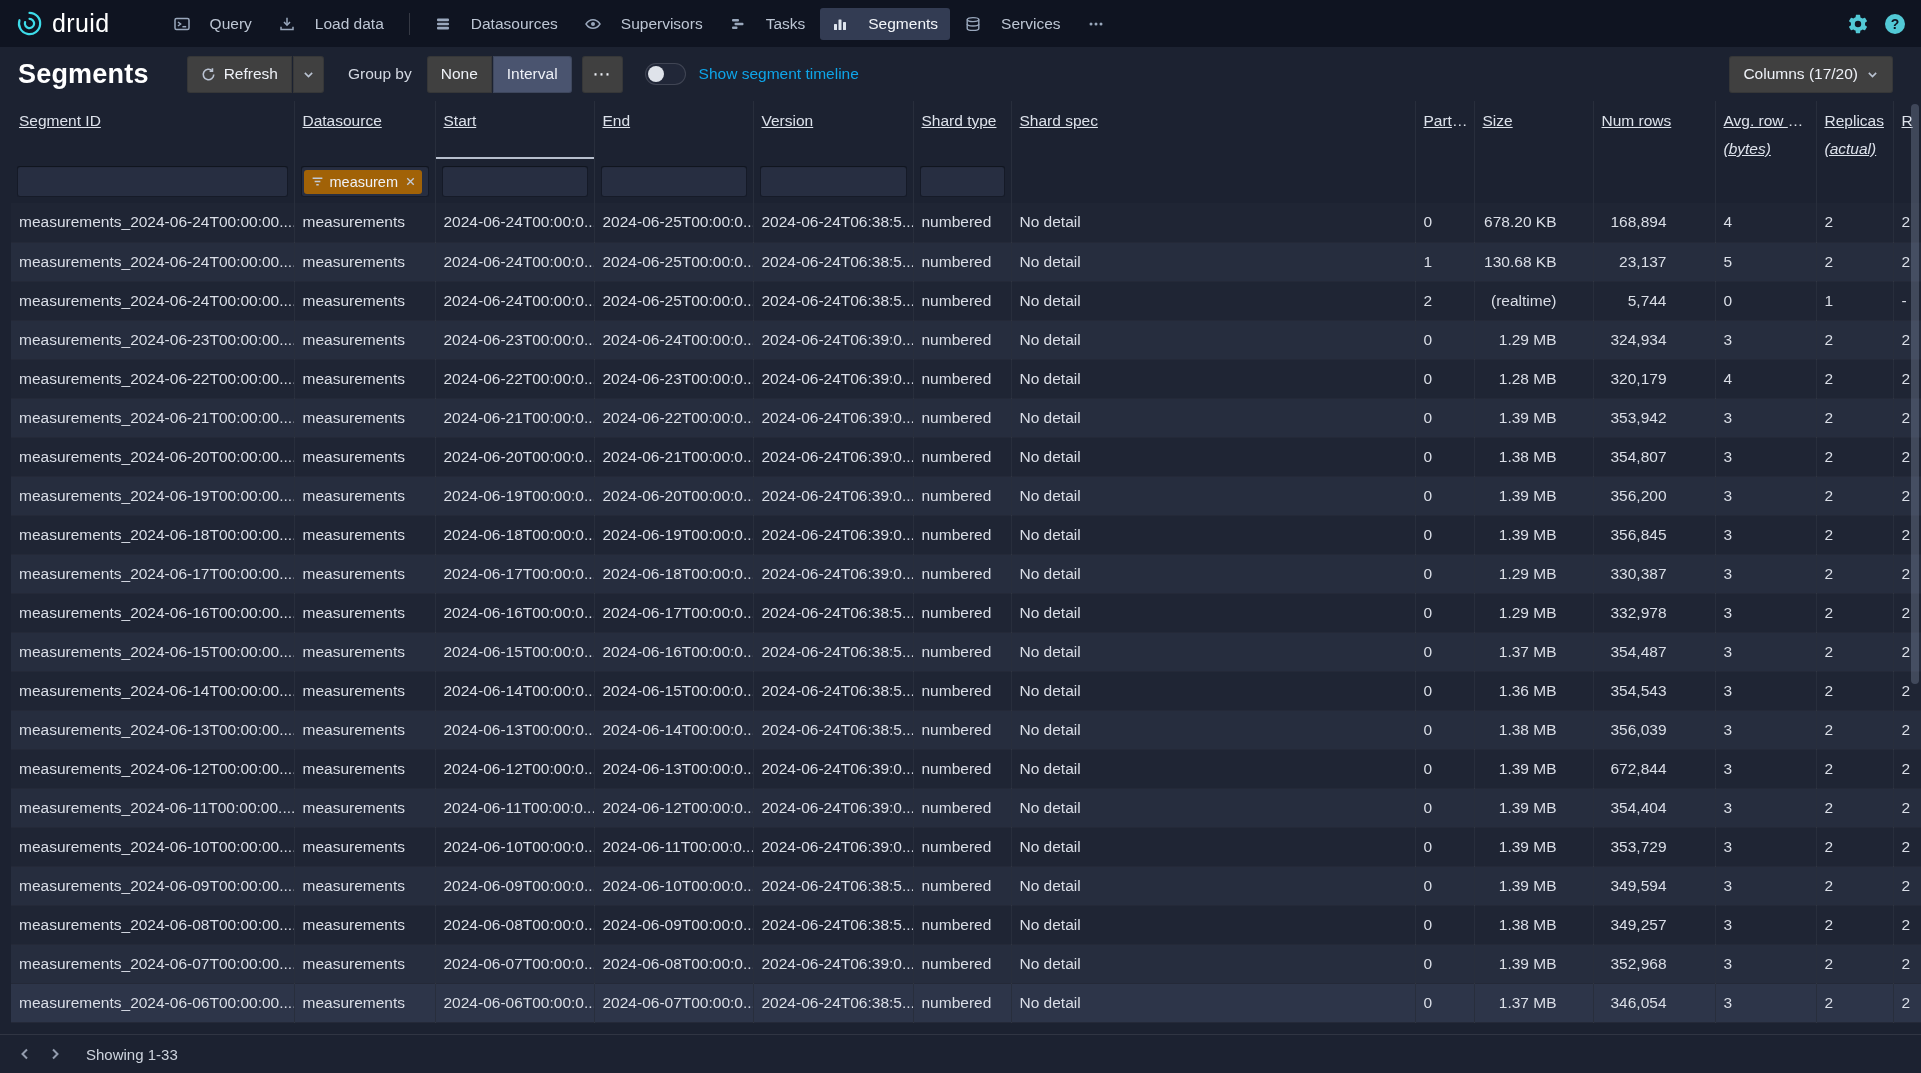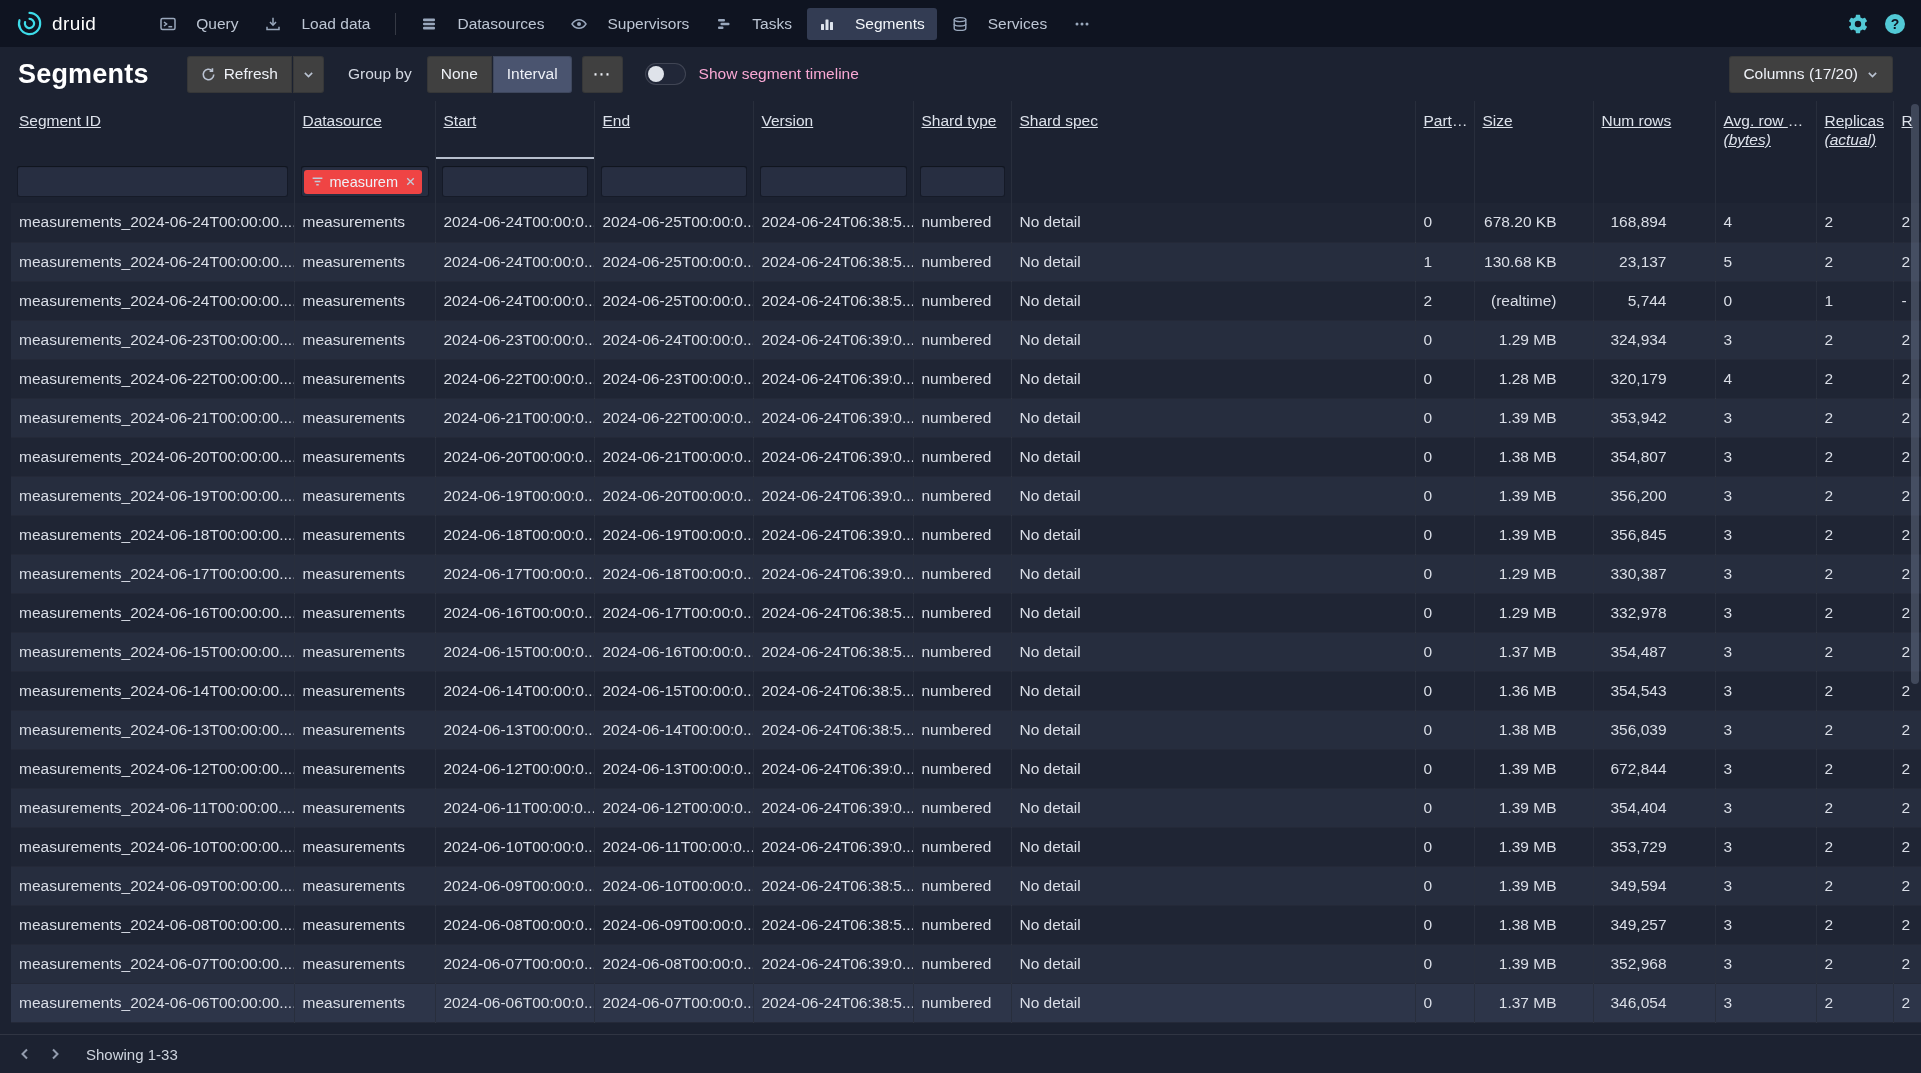--- a/index.html
+++ b/index.html
@@ -12,21 +12,21 @@
     position: relative;
   }
   svg { display: block; }
 
   
   .topbar {
     height: 47px; background: #0f1421; display: flex; align-items: center;
     padding: 0 16px; position: relative; z-index: 5;
   }
   .brand { display: flex; align-items: center; gap: 9px; margin-right: 52px; }
-  .brand-text { font-size: 19px; color: #ffffff; letter-spacing: 0.4px; font-weight: 400; }
+  .brand-text { font-size: 25px; color: #ffffff; letter-spacing: 0.4px; font-weight: 400; }
   .nav { display: flex; align-items: center; gap: 3px; }
   .nav-item {
     display: flex; align-items: center; gap: 20px; padding: 7px 12px;
     border-radius: 3px; color: #bdc6d4; font-size: 15.5px; cursor: pointer;
     white-space: nowrap;
   }
   .nav-item svg { color: #9aa8bd; }
   .nav-item.active { background: #333c53; color: #f3f6fa; }
   .nav-item.active svg { color: #dfe5ee; }
   .nav-divider { width: 1px; height: 22px; background: rgba(255,255,255,0.16); margin: 0 10px; }
@@ -57,47 +57,47 @@
   .group-label { color: #d3d8e2; margin: 0 15px 0 24px; text-align: right; }
   .btn-group { display: inline-flex; }
   .btn-group .btn { border-radius: 0; margin-right: 1px; }
   .btn-group .btn:first-child { border-radius: 3px 0 0 3px; }
   .btn-group .btn:last-child { border-radius: 0 3px 3px 0; margin-right: 0; }
   .btn-dots { margin-left: 10px; padding: 0 11px; font-size: 18px; letter-spacing: 1px; }
   .switch { margin-left: 22px; width: 41px; height: 22px; border-radius: 11px; background: #212738;
     box-shadow: inset 0 0 0 1px rgba(255,255,255,0.14); position: relative; cursor: pointer; flex: none; }
   .switch-knob { position: absolute; left: 3px; top: 3px; width: 16px; height: 16px;
     border-radius: 50%; background: #dfe3ea; }
-  .switch-label { margin-left: 13px; color: #f9a8d4; }
+  .switch-label { margin-left: 13px; color: #0ea5e9; }
   .columns-btn { margin-left: auto; margin-right: 10px; }
 
   
   .table-wrap { width: 1921px; padding-left: 11px; overflow: hidden; }
   table { border-collapse: collapse; table-layout: fixed; width: 1942px; }
   th, td { border-right: 1px solid rgba(255,255,255,0.055); }
   thead th {
     height: 58px; vertical-align: top; text-align: left;
     padding: 11px 4px 0 8px; font-weight: 400; font-size: 15.5px; color: #dde2eb;
     white-space: nowrap; overflow: hidden; text-overflow: ellipsis; cursor: pointer; text-decoration: underline;
   }
-  thead th .sub { display: block; font-style: italic; color: #dde2eb; margin-top: 1px; }
+  thead th .sub { display: block; font-style: italic; color: #dde2eb; margin-top: 10px; }
   thead th.sorted { box-shadow: inset 0 -2px 0 #b7bfcd; }
   tr.filter-row td { height: 44px; padding: 7px 6px 6px 6px; vertical-align: middle; }
   .filter-input {
     width: 100%; height: 31px; background: #272e41; border: none; border-radius: 3px;
     box-shadow: inset 0 0 0 1px rgba(9,13,20,0.55), inset 0 1px 1px rgba(9,13,20,0.5);
     color: #e9edf3; font-size: 15px; padding: 0 8px; font-family: inherit;
   }
   .filter-tagbox {
     width: 100%; height: 31px; background: #272e41; border-radius: 3px;
     box-shadow: inset 0 0 0 1px rgba(9,13,20,0.55), inset 0 1px 1px rgba(9,13,20,0.5);
     display: flex; align-items: center; padding: 0 3px;
   }
   .filter-tag {
-    display: flex; align-items: center; gap: 6px; background: #ef4444; border-radius: 3px;
+    display: flex; align-items: center; gap: 6px; background: #a16207; border-radius: 3px;
     padding: 4px 5px 4px 7px; color: #eef1f7; font-size: 14.5px; max-width: 100%;
   }
   .filter-tag svg { flex: none; color: #c2cad7; }
   .tag-remove { color: #aab3c2; cursor: pointer; display: flex; flex: none; }
   tbody td {
     height: 39px; padding: 0 4px 0 8px; font-size: 15.5px; color: #dadee7;
     white-space: nowrap; overflow: hidden; border-bottom: 1px solid rgba(255,255,255,0.035);
     cursor: pointer;
   }
   tbody tr:nth-child(odd) { background: #1f2534; }

